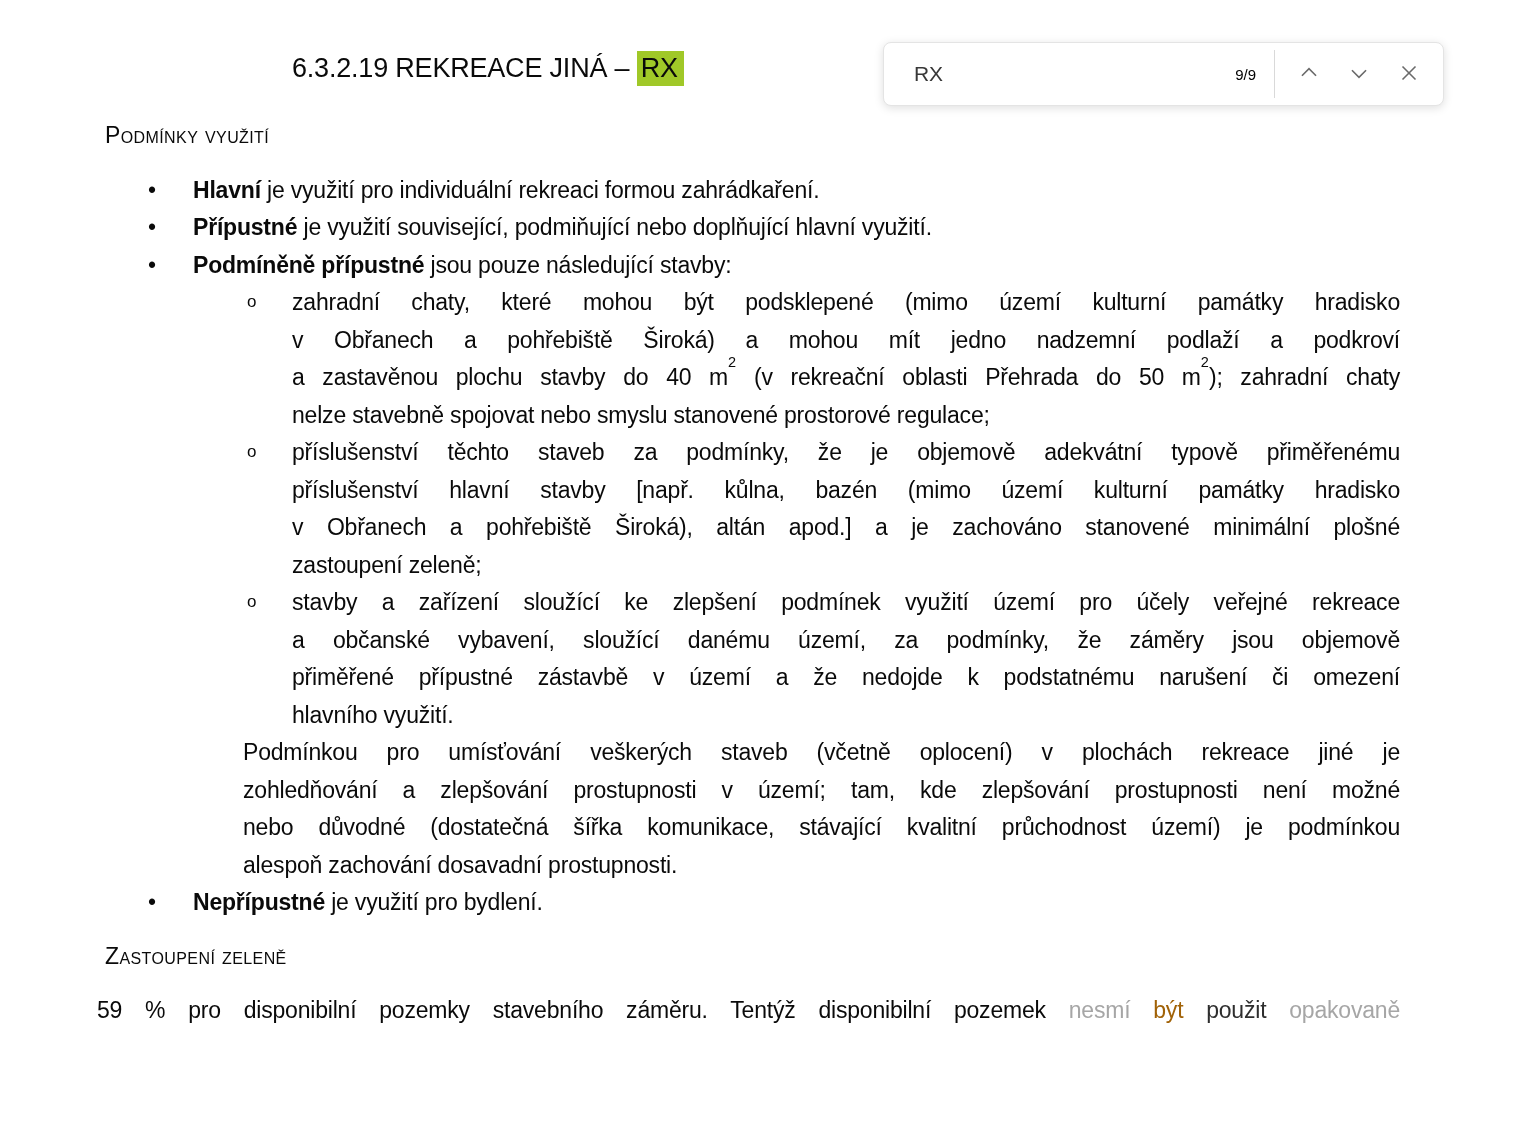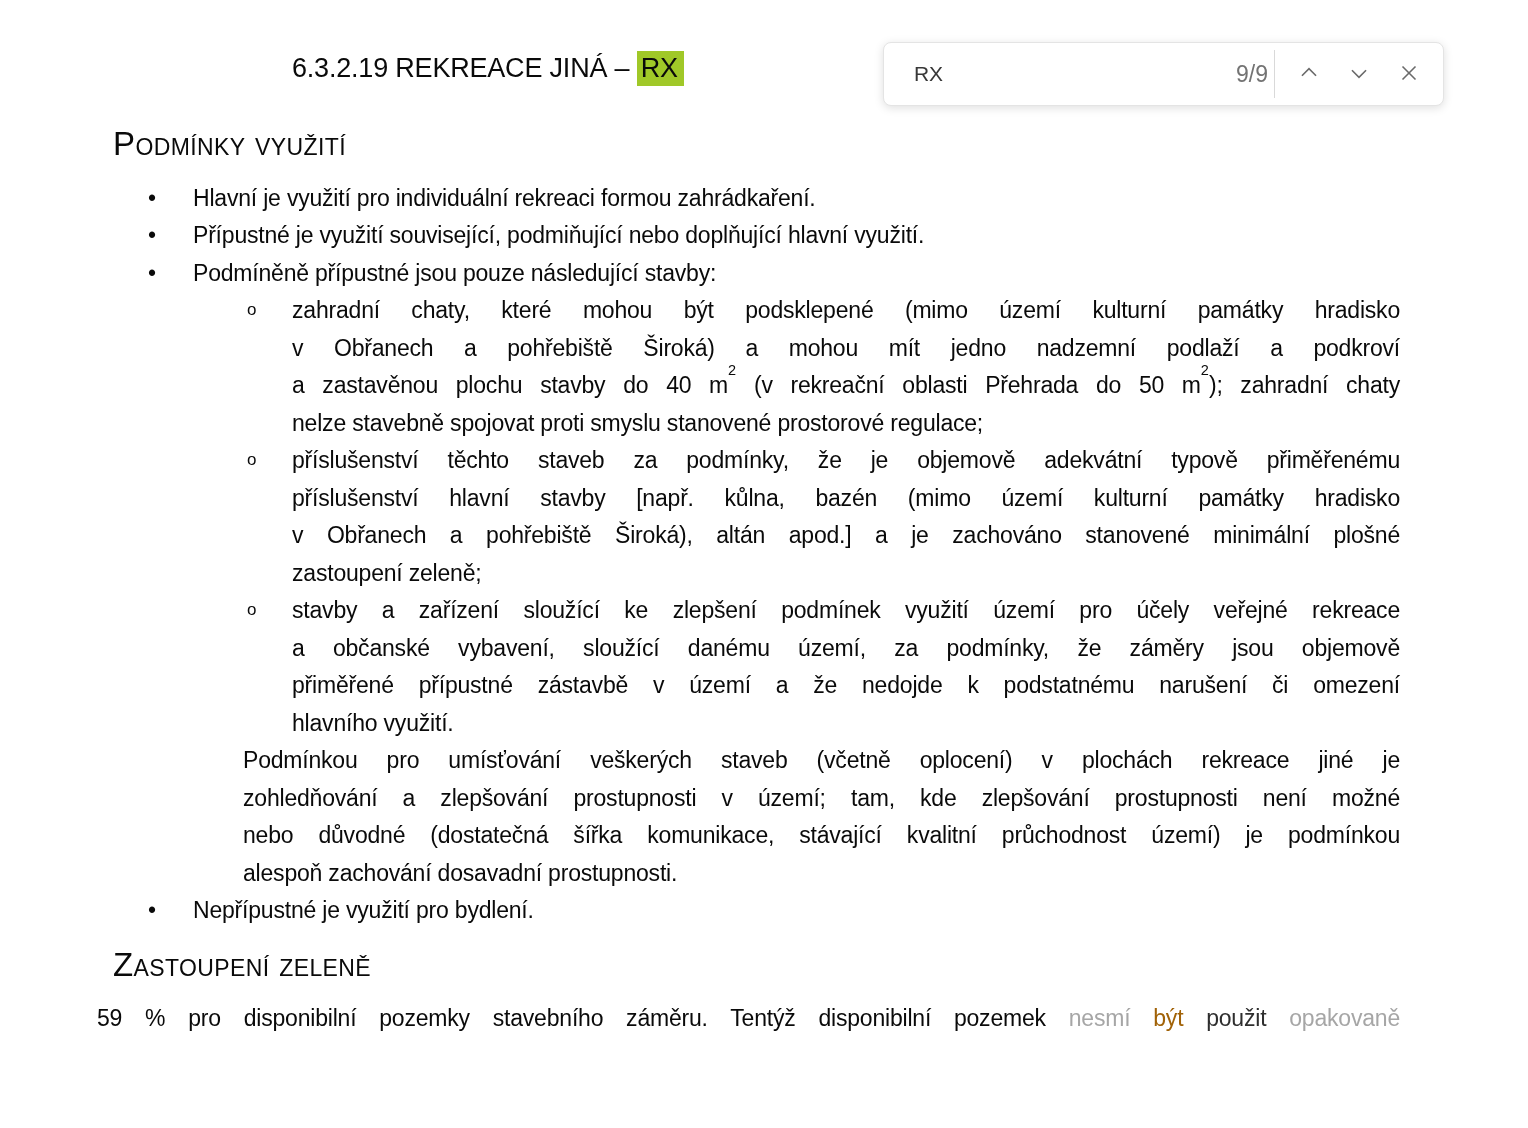--- a/index.html
+++ b/index.html
@@ -56,23 +56,23 @@
     background: transparent;
     font-family: "Liberation Sans", "DejaVu Sans", sans-serif;
     font-size: 21px;
     color: #383838;
     margin-left: 28px;
     flex: 1;
     min-width: 0;
     letter-spacing: -0.2px;
   }
   .find-count {
-    font-size: 23px;
-    color: #737373;
-    margin-right: 6px;
+    font-size: 15px;
+    color: #000000;
+    margin-right: 18px;
     white-space: nowrap;
   }
   .find-divider {
     width: 1px;
     height: 48px;
     background: #d9d9d9;
     margin-right: 10px;
   }
   .find-btn {
     width: 48px;
@@ -94,39 +94,39 @@
     left: 97px;
     top: 109px;
     width: 1303px;
     font-size: 23px;
     line-height: 37.5px;
     letter-spacing: -0.2px;
   }
   h2.sc {
     font-variant: small-caps;
     font-weight: 400;
-    font-size: 33px;
+    font-size: 23px;
     line-height: 37.5px;
     letter-spacing: 0.4px;
-    margin: 16px;
+    margin: 8px;
   }
   h2.sc-greenery { margin-top: 16px; }
 
   .l1-list { margin-top: 17px; }
   .l1-item {
     position: relative;
     padding-left: 96px;
   }
   .l1-item .marker {
     position: absolute;
     left: 51px;
     top: 0;
     line-height: 37.5px;
   }
-  .l1-item b { font-weight: 400; }
+  .l1-item b { font-weight: 700; }
 
   .sub-item {
     position: relative;
     padding-left: 195px;
   }
   .sub-item .marker {
     position: absolute;
     left: 150px;
     top: 0;
     font-size: 17px;
@@ -205,21 +205,21 @@
         <span class="marker">•</span>
         <b>Podmíněně přípustné</b><span> jsou pouze následující stavby:</span>
       </div>
     </div>
 
     <div class="sub-item">
       <span class="marker">o</span>
       <div class="jline">zahradní chaty, které mohou být podsklepené (mimo území kulturní památky hradisko</div>
       <div class="jline">v Obřanech a pohřebiště Široká) a mohou mít jedno nadzemní podlaží a podkroví</div>
       <div class="jline"><span>a zastavěnou plochu stavby do 40 m</span><sup class="sq">2</sup><span> (v rekreační oblasti Přehrada do 50 m</span><sup class="sq">2</sup><span>); zahradní chaty</span></div>
-      <div class="lline">nelze stavebně spojovat proti smyslu stanovené prostorové regulace;</div>
+      <div class="lline">nelze stavebně spojovat nebo smyslu stanovené prostorové regulace;</div>
     </div>
 
     <div class="sub-item">
       <span class="marker">o</span>
       <div class="jline">příslušenství těchto staveb za podmínky, že je objemově adekvátní typově přiměřenému</div>
       <div class="jline">příslušenství hlavní stavby [např. kůlna, bazén (mimo území kulturní památky hradisko</div>
       <div class="jline">v Obřanech a pohřebiště Široká), altán apod.] a je zachováno stanovené minimální plošné</div>
       <div class="lline">zastoupení zeleně;</div>
     </div>
 

